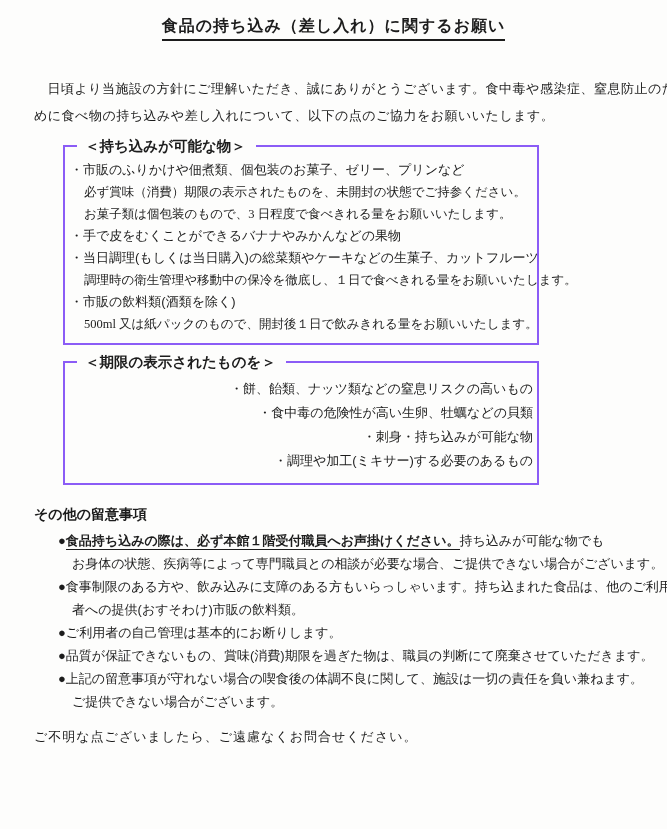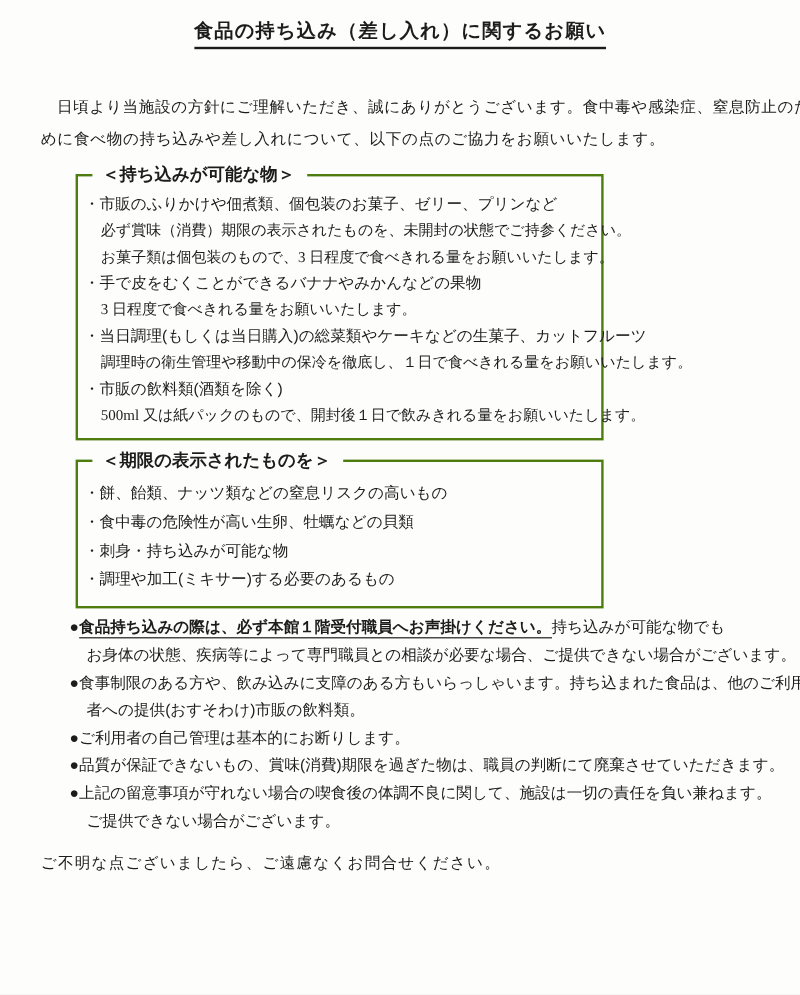--- a/index.html
+++ b/index.html
@@ -26,22 +26,22 @@
   .intro {
     margin: 34px 28px 0 34px;
     font-family: "Liberation Serif", serif;
     font-size: 13px; line-height: 27px; letter-spacing: 0.5px;
   }
   .intro .iline { display: block; white-space: nowrap; }
   
   .rulebox {
     position: relative;
     margin-left: 63px;
-    width: 440px;
-    border: 2px solid #4d7c0f;
+    width: 476px;
+    border: 2px solid #8b5cf6;
   }
   .rulebox.allowed { margin-top: 16px; padding: 12px 4px 8px 5px; }
   .rulebox.denied  { margin-top: 16px; padding: 14px 4px 10px 5px; }
   .box-heading {
     position: absolute;
     top: -10px; left: 12px;
     background: #fdfdfc;
     padding: 0 10px 0 8px;
     font-size: 14.5px; font-weight: bold;
     line-height: 18px;
@@ -52,21 +52,21 @@
     font-size: 13px; line-height: 22px;
     white-space: nowrap;
     font-family: "Liberation Sans", sans-serif;
   }
   .rule-note {
     font-size: 12.5px; line-height: 22px;
     padding-left: 14px;
     white-space: nowrap;
     font-family: "Liberation Serif", serif;
   }
-  .rulebox.denied .rule-main { line-height: 24px; }
+  .rulebox.denied .rule-main { line-height: 24px; text-align: right; }
   
   .exception {
     margin: 10px 0 0 74px;
     font-family: "Liberation Serif", serif;
     font-size: 12.5px; line-height: 20px; letter-spacing: 0.5px;
     white-space: nowrap;
   }
   
   .other-heading {
     margin: 18px 0 0 34px;
@@ -111,36 +111,36 @@
     <span class="iline">　日頃より当施設の方針にご理解いただき、誠にありがとうございます。食中毒や感染症、窒息防止のた</span>
     <span class="iline">めに食べ物の持ち込みや差し入れについて、以下の点のご協力をお願いいたします。</span>
   </p>
 
   <section class="rulebox allowed">
     <div class="box-heading">＜持ち込みが可能な物＞</div>
     <div class="rule-main">・市販のふりかけや佃煮類、個包装のお菓子、ゼリー、プリンなど</div>
     <div class="rule-note">必ず賞味（消費）期限の表示されたものを、未開封の状態でご持参ください。</div>
     <div class="rule-note">お菓子類は個包装のもので、3 日程度で食べきれる量をお願いいたします。</div>
     <div class="rule-main">・手で皮をむくことができるバナナやみかんなどの果物</div>
-    <div class="rule-note">3 日程度で食べきれる量をお願いいたします。</div>
     <div class="rule-main">・当日調理(もしくは当日購入)の総菜類やケーキなどの生菓子、カットフルーツ</div>
     <div class="rule-note">調理時の衛生管理や移動中の保冷を徹底し、１日で食べきれる量をお願いいたします。</div>
     <div class="rule-main">・市販の飲料類(酒類を除く)</div>
     <div class="rule-note">500ml 又は紙パックのもので、開封後１日で飲みきれる量をお願いいたします。</div>
   </section>
 
   <section class="rulebox denied">
     <div class="box-heading">＜期限の表示されたものを＞</div>
     <div class="rule-main">・餅、飴類、ナッツ類などの窒息リスクの高いもの</div>
     <div class="rule-main">・食中毒の危険性が高い生卵、牡蠣などの貝類</div>
     <div class="rule-main">・刺身・持ち込みが可能な物</div>
     <div class="rule-main">・調理や加工(ミキサー)する必要のあるもの</div>
   </section>
 
 
+  <h2 class="other-heading">その他の留意事項</h2>
 
   <div class="obullets">
 
     <div class="obullet">
       <div class="line first">
         <span>●</span><span class="em">食品持ち込みの際は、必ず本館１階受付職員へお声掛けください。</span><span>持ち込みが可能な物でも</span>
       </div>
       <div class="line cont">お身体の状態、疾病等によって専門職員との相談が必要な場合、ご提供できない場合がございます。</div>
     </div>
 

